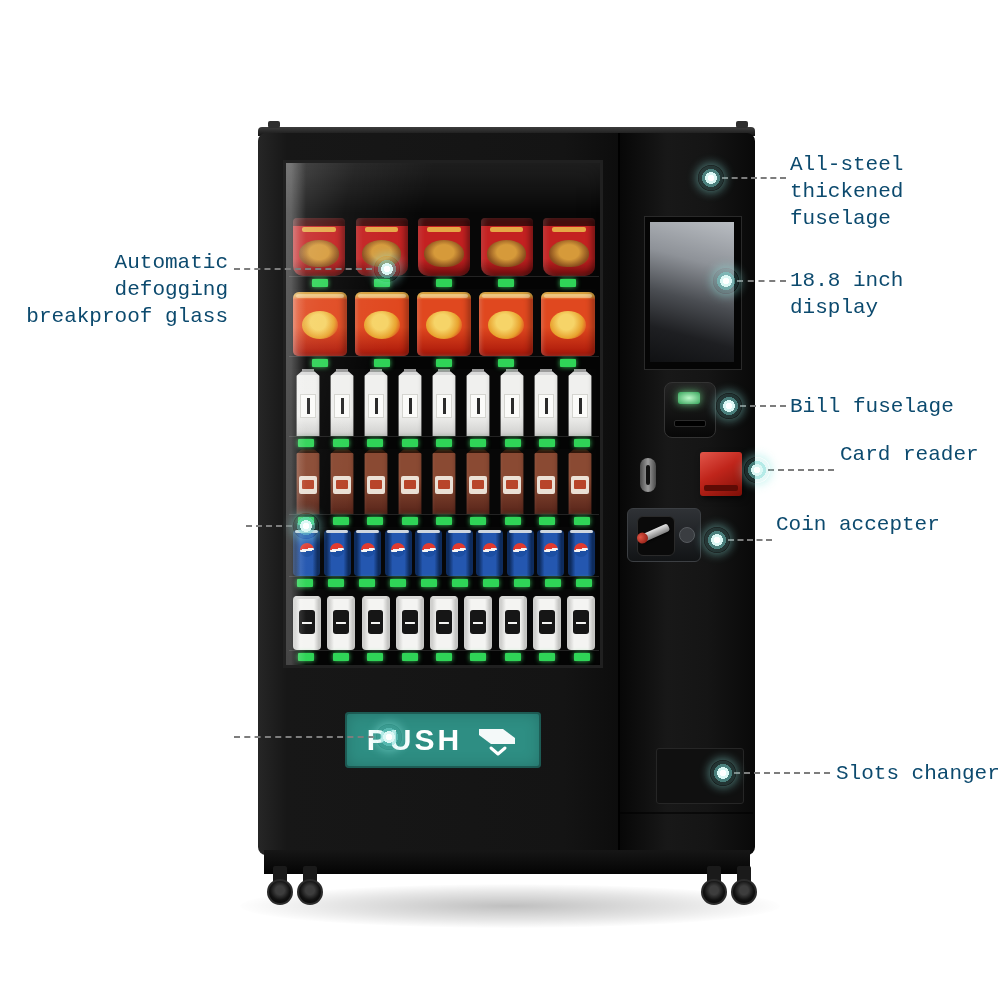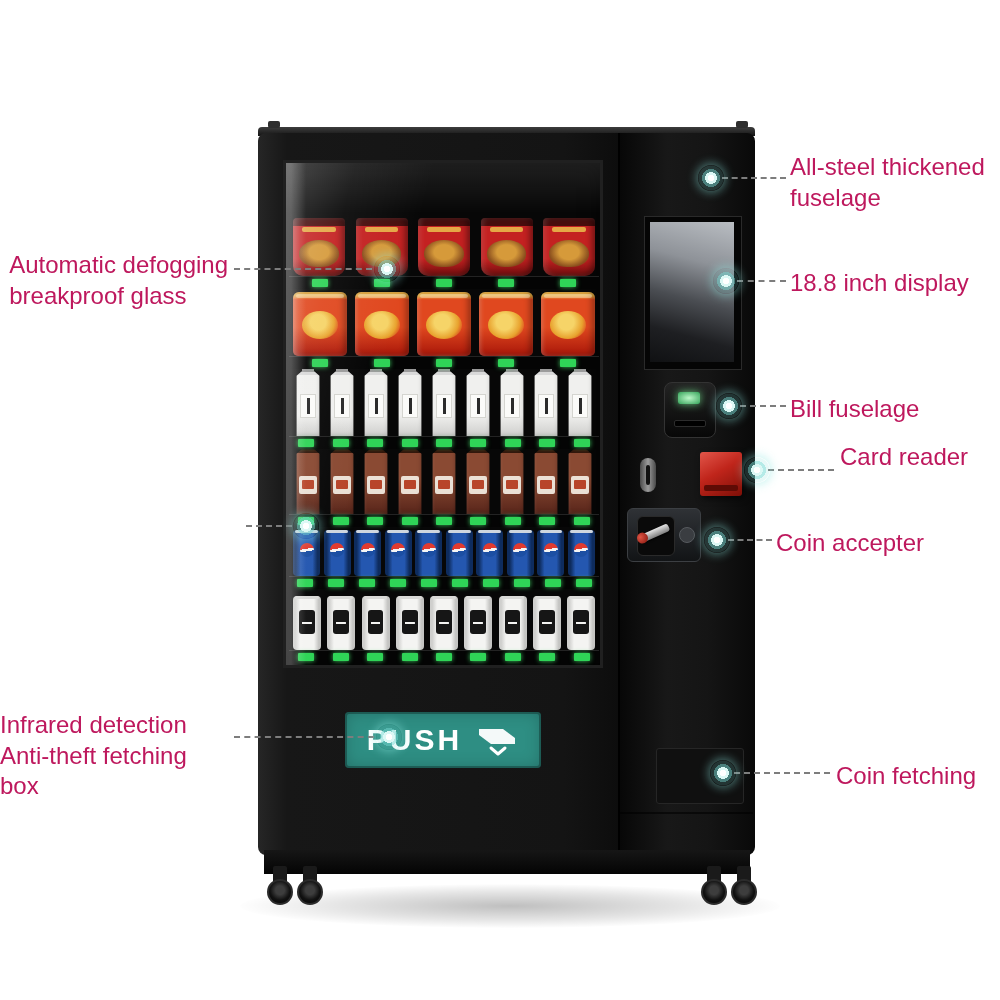--- a/index.html
+++ b/index.html
@@ -101,23 +101,23 @@
     background:linear-gradient(180deg,#2f3236,#121416);border:1px solid #3c3f43;}
   .coin-knob{position:absolute;left:637px;top:516px;width:36px;height:38px;background:#0a0a0a;border:1px solid #2a2a2a;border-radius:6px;z-index:2;}
   .coin-lever{position:absolute;left:640px;top:529px;width:30px;height:8px;border-radius:3px;z-index:3;
     background:linear-gradient(180deg,#e6e6e6,#7d7d7d);transform:rotate(-24deg);box-shadow:0 1px 2px #000;}
   .coin-lever::before{content:"";position:absolute;left:-4px;top:-2px;width:11px;height:11px;border-radius:50%;
     background:radial-gradient(circle at 35% 35%, #e05545, #7e120a);}
   .coin-key{position:absolute;left:679px;top:527px;width:14px;height:14px;border-radius:50%;background:#3a3d41;border:1px solid #565a5e;z-index:2;}
   .changer{position:absolute;left:656px;top:748px;width:86px;height:54px;background:#101010;border:1px solid #262626;border-radius:3px;z-index:2;}
 
   
-  .callout{position:absolute;font-size:24px;color:#be185d;line-height:1.28;white-space:pre-line;z-index:10;}
+  .callout{position:absolute;font-size:21px;color:#0c4a6e;line-height:1.28;white-space:pre-line;z-index:10;font-family:Liberation Mono, monospace;}
   .callout.right-side{text-align:left;}
-  .callout.left-side{}
+  .callout.left-side{text-align:right;}
   .dash{position:absolute;height:0;border-top:2px dashed #7d7d7d;z-index:9;}
   .dot{position:absolute;width:26px;height:26px;border-radius:50%;z-index:10;
     background:radial-gradient(circle, #ffffff 0 3px, #dcf8f5 3px 6px, rgba(120,218,212,.55) 6px 9px, rgba(120,218,212,.18) 9px 12px, transparent 13px);
     box-shadow:0 0 10px 2px rgba(140,230,224,.45);}
 </style>
 </head>
 <body>
 
 <div class="scene">
 
@@ -303,32 +303,30 @@
   <div class="dot" style="left:716px;top:393px"></div>
   <div class="dash" style="left:740px;top:405px;width:46px"></div>
   <div class="callout right-side" style="left:790px;top:394px">Bill fuselage</div>
 
   <div class="dot" style="left:744px;top:457px"></div>
   <div class="dash" style="left:768px;top:469px;width:66px"></div>
   <div class="callout right-side" style="left:840px;top:442px">Card reader</div>
 
   <div class="dot" style="left:704px;top:527px"></div>
   <div class="dash" style="left:728px;top:539px;width:44px"></div>
-  <div class="callout right-side" style="left:776px;top:528px">Coin accepter</div>
+  <div class="callout right-side" style="left:776px;top:512px">Coin accepter</div>
 
   <div class="dot" style="left:710px;top:760px"></div>
   <div class="dash" style="left:734px;top:772px;width:96px"></div>
-  <div class="callout right-side" style="left:836px;top:761px">Coin fetching</div>
+  <div class="callout right-side" style="left:836px;top:761px">Slots changer</div>
 
   <div class="callout left-side" style="right:772px;top:250px">Automatic defogging
 breakproof glass</div>
   <div class="dash" style="left:234px;top:268px;width:138px"></div>
   <div class="dot" style="left:374px;top:256px"></div>
 
   <div class="dash" style="left:246px;top:525px;width:46px"></div>
   <div class="dot" style="left:293px;top:513px"></div>
 
-  <div class="callout left-side" style="right:772px;top:710px">Infrared detection
-Anti-theft fetching box</div>
   <div class="dash" style="left:234px;top:736px;width:140px"></div>
   <div class="dot" style="left:376px;top:724px"></div>
 
 </div>
 
 </body></html>

